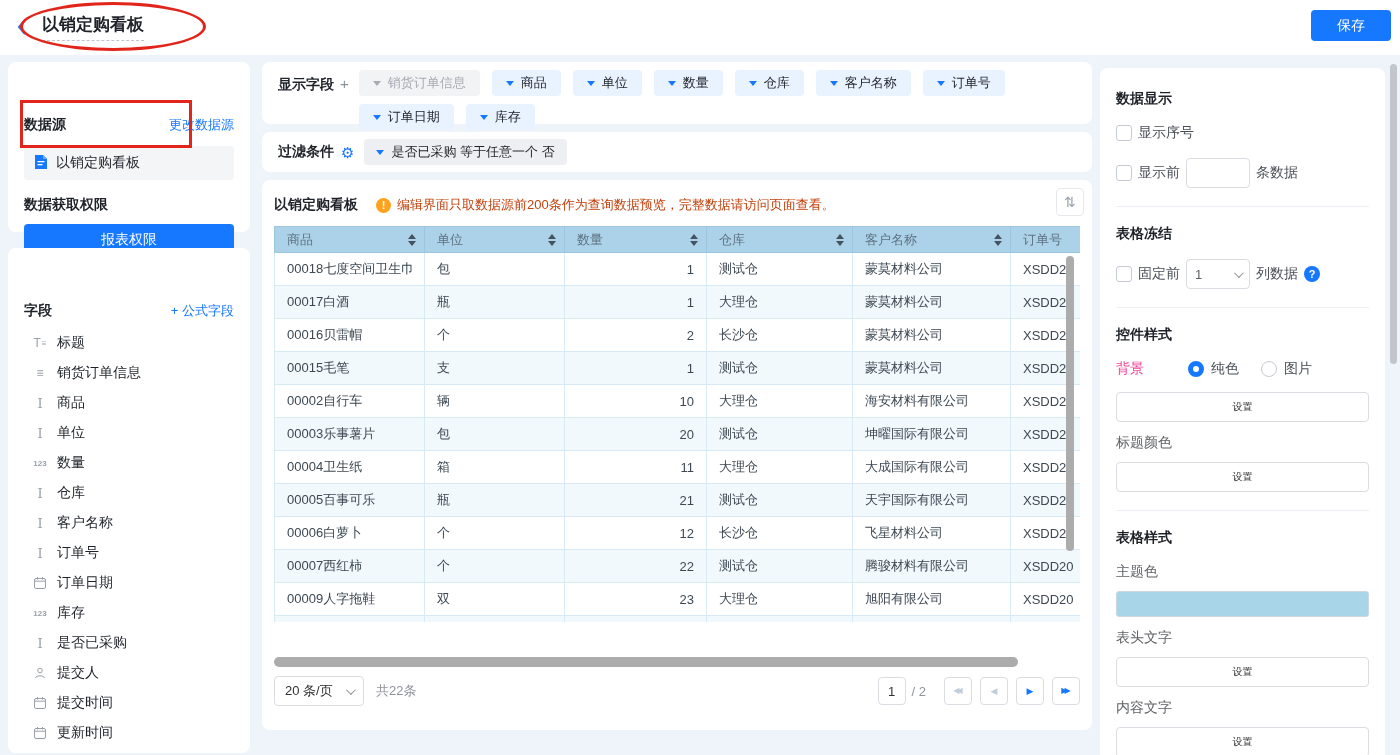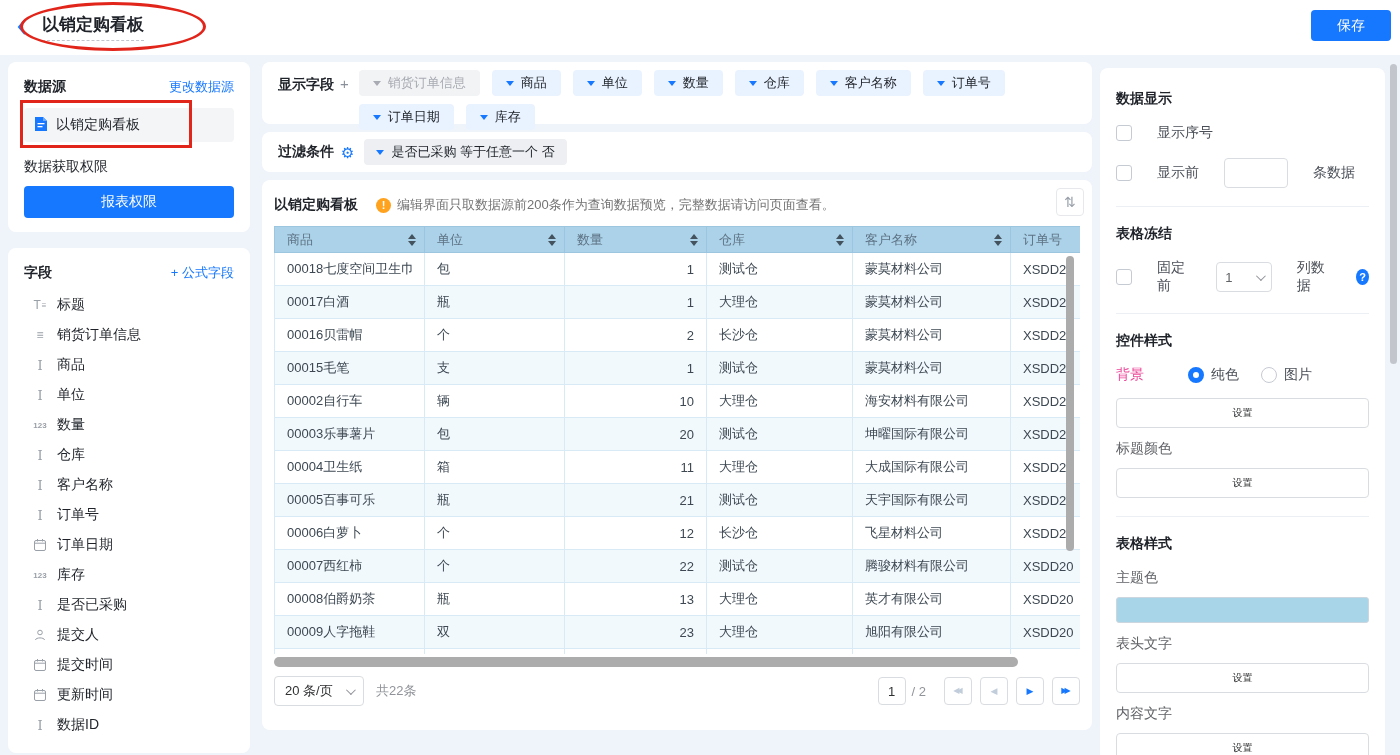--- a/index.html
+++ b/index.html
@@ -14,28 +14,28 @@
   .ann-ellipse { position:absolute; left:20px; top:2px; width:186px; height:49px;
                  border:3px solid #E2251B; border-radius:50%; pointer-events:none; z-index:30; }
   .save-btn { position:absolute; left:1311px; top:10px; width:80px; height:31px; background:#1677FF;
               color:#fff; font-size:14px; border:none; border-radius:4px; display:flex;
               align-items:center; justify-content:center; cursor:pointer; }
 
   .card { position:absolute; background:#fff; border-radius:8px; }
 
   
   .card-datasource { left:8px; top:62px; width:242px; height:170px; padding:16px; }
-  .sec-head { display:flex; justify-content:space-between; align-items:center; }
+  .sec-head { display:flex; justify-content:space-between; align-items:center;margin-top:38px; }
   .sec-title { font-size:14px; font-weight:700; color:#1F2329; }
   .blue-link { font-size:13px; color:#1677FF; cursor:pointer; }
   .ds-item { margin-top:12px; height:34px; background:#F4F5F7; border-radius:4px; display:flex;
              align-items:center; gap:8px; padding:0 10px; font-size:14px; color:#1F2329; cursor:pointer; }
   .ann-rect { position:absolute; left:12px; top:38px; width:172px; height:48px;
               border:3px solid #E2251B; pointer-events:none; z-index:30; }
-  .perm-title { margin-top:16px; font-size:14px; font-weight:400; color:#1F2329; }
+  .perm-title { margin-top:16px; font-size:14px; font-weight:700; color:#1F2329; }
   .perm-btn { margin-top:10px; width:100%; height:32px; background:#1677FF; color:#fff; font-size:14px;
               border:none; border-radius:4px; display:flex; align-items:center; justify-content:center; cursor:pointer; }
 
   .card-fields { left:8px; top:248px; width:242px; height:505px; padding:16px; overflow:hidden; }
   .fields-list { margin-top:8px; }
   .field-item { height:30px; display:flex; align-items:center; gap:9px; padding-left:8px; font-size:14px;
                 color:#1F2329; cursor:pointer; border-radius:4px; }
   .fi { width:16px; display:inline-flex; justify-content:center; align-items:center; color:#9AA0A8; flex:none; }
   .fi-text { font-family:"DejaVu Serif",serif; font-size:13px; }
   .fi-num { font-size:8px; letter-spacing:0; font-weight:700; }
@@ -60,21 +60,21 @@
   .filter-chip { height:26px; background:#EDEFF3; border-radius:4px; display:flex; align-items:center; gap:7px;
                  padding:0 12px; font-size:13px; color:#1F2329; cursor:pointer; }
   .filter-chip .tri { width:0; height:0; border-left:4px solid transparent; border-right:4px solid transparent;
                       border-top:5px solid #1677FF; }
 
   .card-table { left:262px; top:180px; width:830px; height:550px; overflow:hidden; }
   .tbl-title-row { position:absolute; left:12px; top:10px; right:50px; height:30px; display:flex; align-items:center; }
   .tbl-title { font-size:14px; font-weight:700; color:#1F2329; margin-right:18px; white-space:nowrap; }
   .warn-ic { width:15px; height:15px; border-radius:50%; background:#FFA21D; color:#fff; font-size:11px;
              font-weight:700; display:inline-flex; align-items:center; justify-content:center; margin-right:6px; flex:none; }
-  .notice { font-size:13px; color:#737373; white-space:nowrap; }
+  .notice { font-size:13px; color:#c2410c; white-space:nowrap; }
   .sort-box { position:absolute; right:8px; top:8px; width:28px; height:28px; border:1px solid #E6E8EB;
               border-radius:4px; display:flex; align-items:center; justify-content:center; color:#98A0AA;
               font-size:14px; cursor:pointer; background:#fff; }
 
   .tbl-wrap { position:absolute; left:12px; top:46px; width:806px; height:428px; overflow:hidden; }
   table.grid { border-collapse:collapse; table-layout:fixed; width:836px; }
   .grid th { height:26px; background:#ABD2E8; color:#5E7284; font-size:13px; font-weight:400;
              border:1px solid #9CC6DF; padding:0 8px 0 12px; text-align:left; position:relative; }
   .grid td { height:33px; border:1px solid #D8EAF6; font-size:13px; color:#3D4852; padding:0 12px;
              white-space:nowrap; overflow:hidden; background:#fff; }
@@ -106,21 +106,21 @@
   .nav-btn { width:28px; height:28px; border:1px solid #D9DCE0; border-radius:4px; background:#fff;
              display:flex; align-items:center; justify-content:center; margin-left:8px; cursor:pointer; }
   .nav-ic { font-size:9px; line-height:1; }
   .nav-ic.dbl { letter-spacing:-3px; margin-right:3px; font-size:8px; }
   .nav-dis { color:#C2CDDB; }
   .nav-act { color:#1677FF; }
 
   
   .card-right { left:1100px; top:68px; width:285px; height:693px; padding:22px 16px; overflow:hidden; }
   .rp-title { font-size:14px; font-weight:700; color:#1F2329; margin-bottom:16px; }
-  .chk-row { display:flex; align-items:center; gap:25px; margin-bottom:16px; font-size:14px; color:#4A4F57; }
+  .chk-row { display:flex; align-items:center; gap:6px; margin-bottom:16px; font-size:14px; color:#4A4F57; }
   .checkbox { width:16px; height:16px; border:1px solid #C6CAD2; border-radius:3px; background:#fff;
               flex:none; cursor:pointer; }
   .mini-input { width:64px; height:30px; border:1px solid #D9DCE0; border-radius:4px; background:#fff; }
   .mini-select { width:64px; height:30px; border:1px solid #D9DCE0; border-radius:4px; background:#fff;
                  display:flex; align-items:center; justify-content:space-between; padding:0 8px;
                  font-size:13px; color:#606266; cursor:pointer; }
   .help-ic { width:16px; height:16px; border-radius:50%; background:#1677FF; color:#fff; font-size:11px;
              font-weight:700; display:inline-flex; align-items:center; justify-content:center; cursor:pointer; }
   .divider { height:1px; background:#ECEFF3; margin:18px 0; }
   .radio-row { display:flex; align-items:center; margin-bottom:14px; font-size:14px; color:#4A4F57; }
@@ -440,28 +440,20 @@
             </tr>
             <tr>
               <td>00007西红柿</td>
               <td>个</td>
               <td class="num">22</td>
               <td>测试仓</td>
               <td>腾骏材料有限公司</td>
               <td>XSDD20</td>
             </tr>
             <tr>
-              <td>00008伯爵奶茶</td>
-              <td>瓶</td>
-              <td class="num">13</td>
-              <td>大理仓</td>
-              <td>英才有限公司</td>
-              <td>XSDD20</td>
-            </tr>
-            <tr>
               <td>00009人字拖鞋</td>
               <td>双</td>
               <td class="num">23</td>
               <td>大理仓</td>
               <td>旭阳有限公司</td>
               <td>XSDD20</td>
             </tr>
             <tr class="partial">
               <td></td>
               <td></td>

